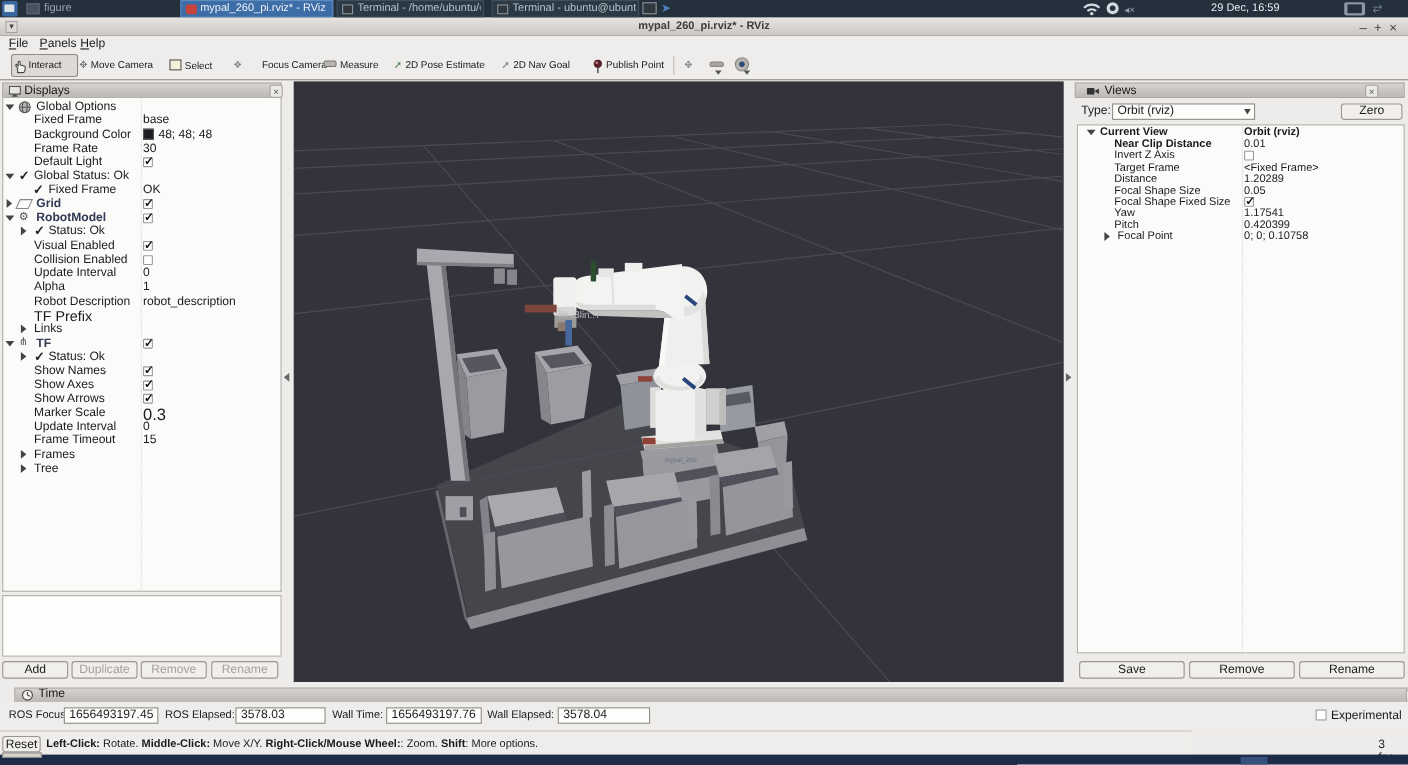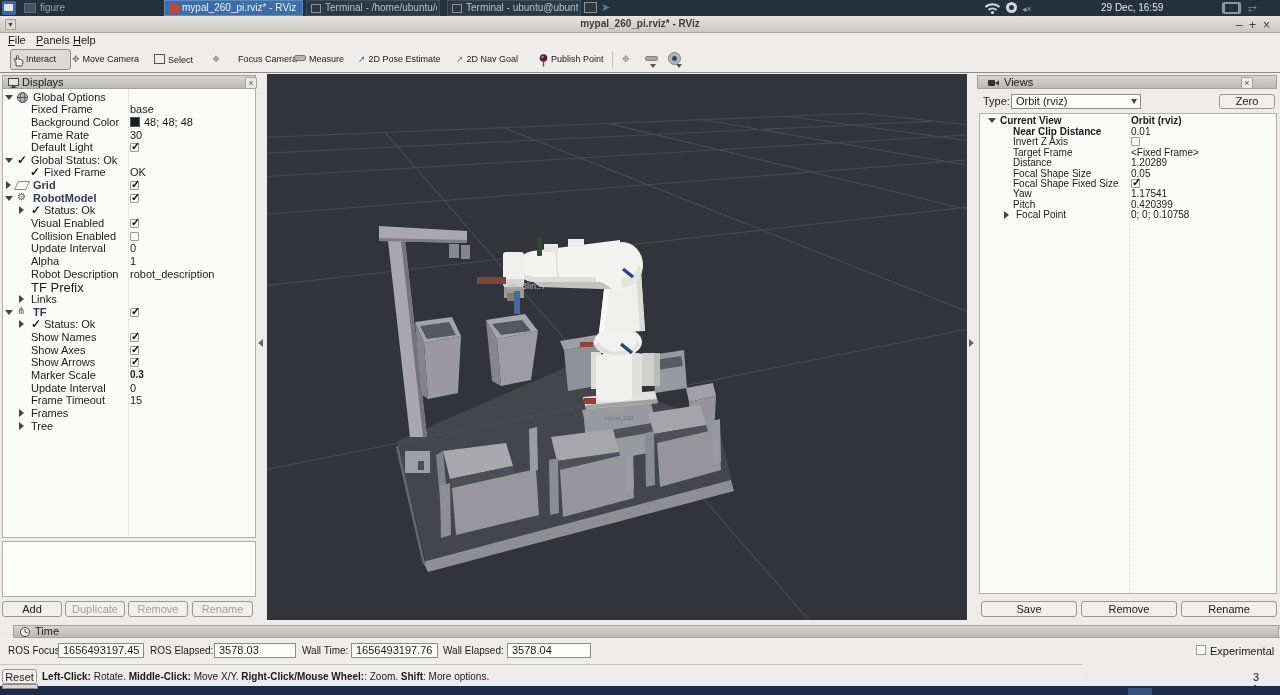--- a/index.html
+++ b/index.html
@@ -166,21 +166,21 @@
     </div>
 <div style="position:absolute;left:31px;top:255px;font-size:11px;font-weight:normal;color:#1a1a1a;white-space:nowrap">Show Axes</div>
     <div style="position:absolute;left:130px;top:257px;width:9px;height:9px;background:#fff;border:1px solid #999;border-radius:1px">
       <span style="position:absolute;left:0px;top:-4px;font-size:11px;color:#111;font-weight:bold">✓</span>
     </div>
 <div style="position:absolute;left:31px;top:267px;font-size:11px;font-weight:normal;color:#1a1a1a;white-space:nowrap">Show Arrows</div>
     <div style="position:absolute;left:130px;top:269px;width:9px;height:9px;background:#fff;border:1px solid #999;border-radius:1px">
       <span style="position:absolute;left:0px;top:-4px;font-size:11px;color:#111;font-weight:bold">✓</span>
     </div>
 <div style="position:absolute;left:31px;top:280px;font-size:11px;font-weight:normal;color:#1a1a1a;white-space:nowrap">Marker Scale</div>
-    <div style="position:absolute;left:130px;top:280px;font-size:10px;font-weight:bold;color:#1a1a1a;white-space:nowrap">0.3</div>
+    <div style="position:absolute;left:130px;top:280px;font-size:15px;font-weight:normal;color:#1a1a1a;white-space:nowrap">0.3</div>
 <div style="position:absolute;left:31px;top:293px;font-size:11px;font-weight:normal;color:#1a1a1a;white-space:nowrap">Update Interval</div>
     <div style="position:absolute;left:130px;top:293px;font-size:11px;font-weight:normal;color:#1a1a1a;white-space:nowrap">0</div>
 <div style="position:absolute;left:31px;top:305px;font-size:11px;font-weight:normal;color:#1a1a1a;white-space:nowrap">Frame Timeout</div>
     <div style="position:absolute;left:130px;top:305px;font-size:11px;font-weight:normal;color:#1a1a1a;white-space:nowrap">15</div>
 <div style="position:absolute;left:19px;top:320px;width:0;height:0;border-top:4px solid transparent;border-bottom:4px solid transparent;border-left:5px solid #444"></div>
     <div style="position:absolute;left:31px;top:318px;font-size:11px;font-weight:normal;color:#1a1a1a;white-space:nowrap">Frames</div>
 <div style="position:absolute;left:19px;top:333px;width:0;height:0;border-top:4px solid transparent;border-bottom:4px solid transparent;border-left:5px solid #444"></div>
     <div style="position:absolute;left:31px;top:331px;font-size:11px;font-weight:normal;color:#1a1a1a;white-space:nowrap">Tree</div>
 </div>
 <div class="abs" style="left:2px;top:541px;width:254px;height:56px;background:#fdfdfc;border:1px solid #b2aeaa"></div>

